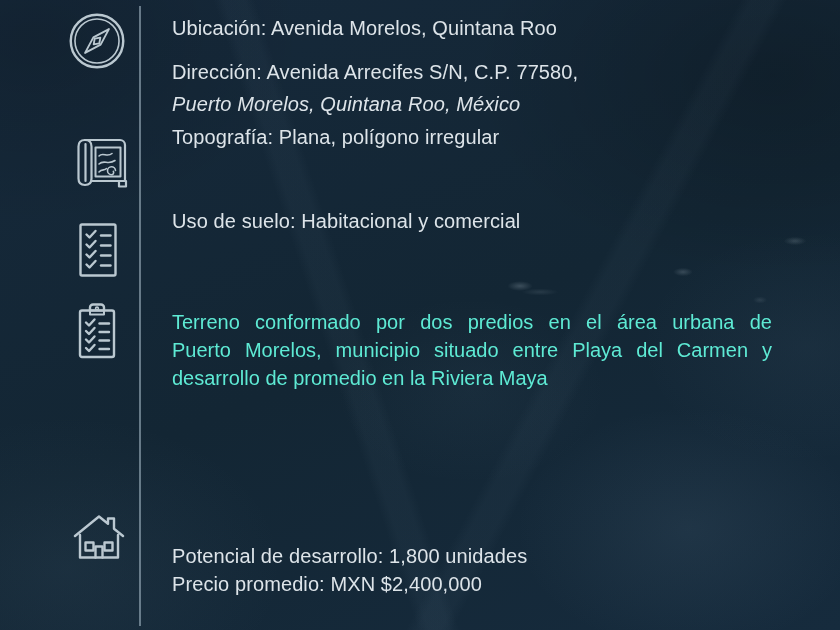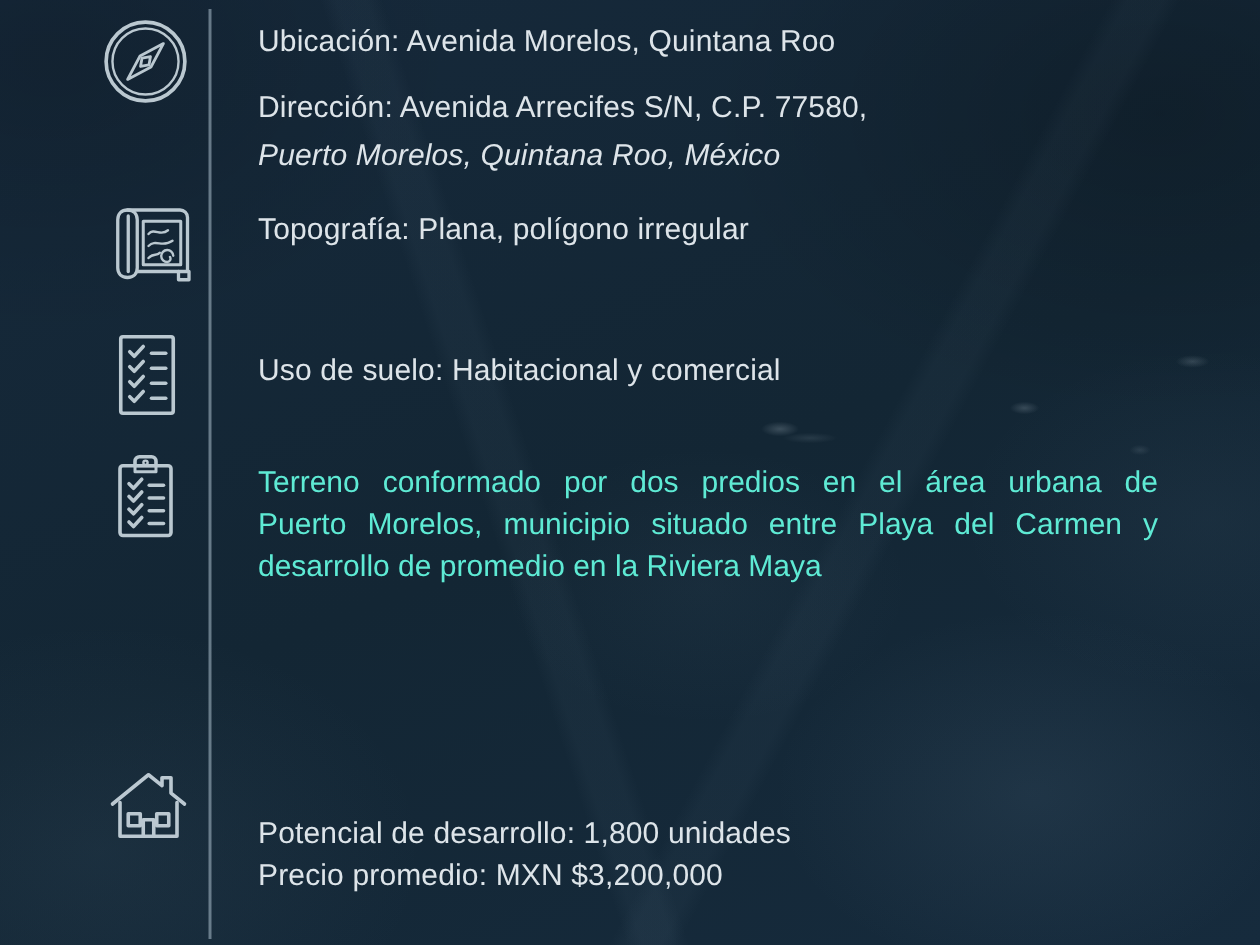--- a/index.html
+++ b/index.html
@@ -142,26 +142,26 @@
       <rect x="33.5" y="30.5" width="8" height="8"></rect>
       <path d="M24.5 45.5 V34.5 H31.5 V45.5"></path>
     </svg>
   </div>
 
   <div class="line" style="top:16px;">Ubicación: Avenida Morelos, Quintana Roo</div>
 
   <div class="line" style="top:60px;">Dirección: Avenida Arrecifes S/N, C.P. 77580,</div>
   <div class="line" style="top:92px;font-style:italic;">Puerto Morelos, Quintana Roo, México</div>
 
-  <div class="line" style="top:141px;">Topografía: Plana, polígono irregular</div>
+  <div class="line" style="top:125px;">Topografía: Plana, polígono irregular</div>
 
-  <div class="line" style="top:235px;">Uso de suelo: Habitacional y comercial</div>
+  <div class="line" style="top:209px;">Uso de suelo: Habitacional y comercial</div>
 
   <div class="para" style="top:308px;">
     <div class="pline just">Terreno conformado por dos predios en el área urbana de</div>
     <div class="pline just">Puerto Morelos, municipio situado entre Playa del Carmen y</div>
     <div class="pline">desarrollo de promedio en la Riviera Maya</div>
   </div>
 
   <div class="line" style="top:516px;margin-top:28px;">Potencial de desarrollo: 1,800 unidades</div>
 
-  <div class="line" style="top:572px;">Precio promedio: MXN $3,200,000</div>
+  <div class="line" style="top:572px;">Precio promedio: MXN $2,400,000</div>
 </div>
 
 </body></html>

